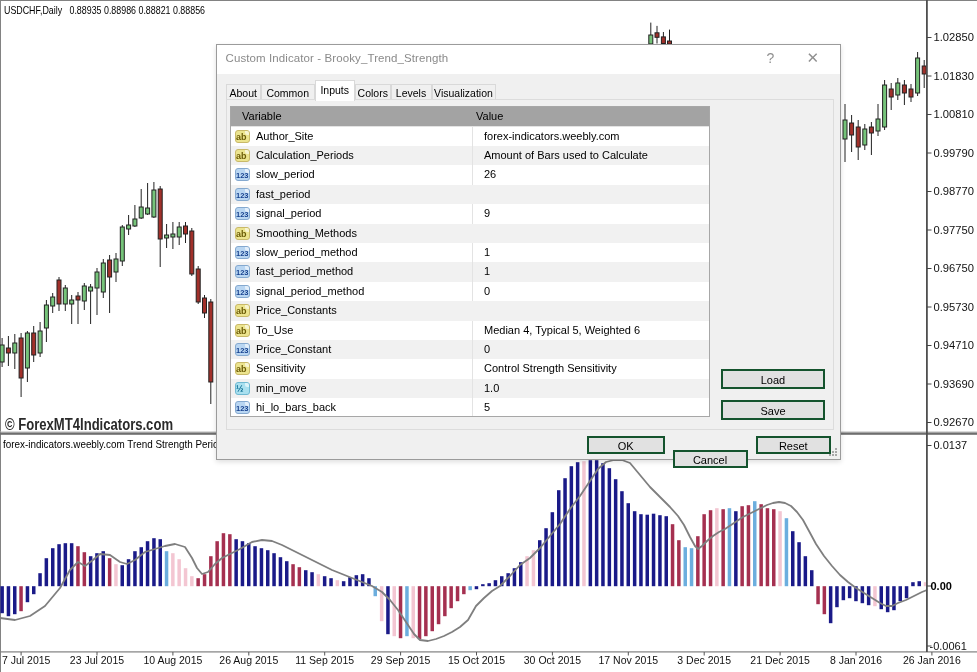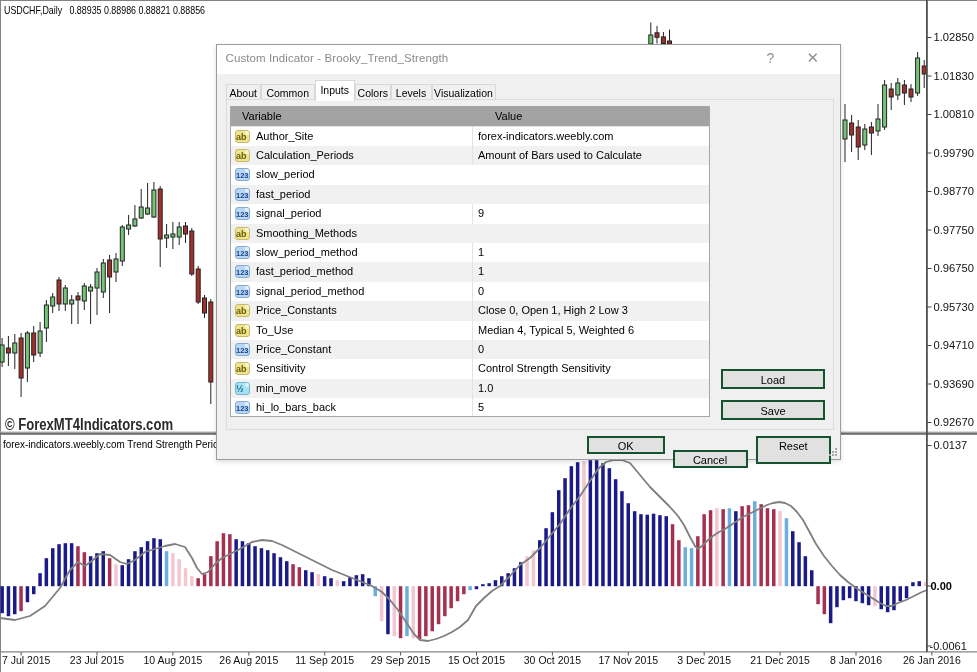--- a/index.html
+++ b/index.html
@@ -19,21 +19,21 @@
 .tab.sel { height:21px; margin-top:0; background:#fff; line-height:19px; z-index:3; }
 #panel { position:absolute; left:9px; top:54px; width:608px; height:331px;
   border:1px solid #dcdcdc; background:#f0f0f0; }
 #tbl { position:absolute; left:13.5px; top:61.5px; width:480px; height:311px;
   background:#fff; border:1px solid #a7a7a7; overflow:hidden; }
 #thead { position:relative; height:19.6px; border-bottom:1px solid #e3e3e3; background:#a3a3a3; }
 #thead span { position:absolute; top:3px; font-size:11px; }
 .row { position:relative; height:19.4px; width:100%; }
 .cvar { position:absolute; left:0; top:0; width:241px; height:100%; }
 .cval { position:absolute; left:241px; top:0; right:0; height:100%;
-  padding-left:5px; line-height:19.4px; font-size:11px;
+  padding-left:11px; line-height:19.4px; font-size:11px;
   border-left:1px solid #e3e3e3; white-space:nowrap; }
 .nm { position:absolute; left:25px; top:0; line-height:19.4px; font-size:11px; white-space:nowrap; }
 .ic { position:absolute; left:4px; top:3px; width:15px; height:13px;
   border:1px solid; border-radius:3px; line-height:11px; overflow:hidden; }
 .fold { position:absolute; right:0; top:0; width:4px; height:4px;
   background:rgba(255,255,255,0.6); border-bottom-left-radius:2.5px; }
 .btn { position:absolute; background:#e1e1e1; border:2px solid #14532d;
   text-align:center; font-size:11px; color:#000; }
 #grip { position:absolute; right:3px; bottom:3px; width:2px; height:2px;
   background:#a8a8a8; box-shadow:-3px 3px 0 #a8a8a8, 0 3px 0 #a8a8a8, 3px 3px 0 #a8a8a8,
@@ -360,41 +360,42 @@
   <div id="tabs"><span class="tab" style="width:35.5px;">About</span><span class="tab" style="width:53.5px;">Common</span><span class="tab sel" style="width:40.5px;">Inputs</span><span class="tab" style="width:35.5px;">Colors</span><span class="tab" style="width:41px;">Levels</span><span class="tab" style="width:64px;">Visualization</span></div>
   <div id="ttl">
         <span class="t">Custom Indicator - Brooky_Trend_Strength</span>
     <span class="q">?</span>
         <span class="x">✕</span>
       </div>
   <div id="panel"></div>
   <div id="tbl">
     <div id="thead">
           <span style="left:11px;">Variable</span>
-          <span style="left:264px;">Value</span>
+          <span style="left:245px;">Value</span>
         </div>
 <div class="row" style="background:#ffffff;">
           <div class="cvar">
             <span class="ic" style="background:#ece48e;border-color:#c9b969;color:#6b5b07;"><span class="fold"></span><b style="font-size:9px;">ab</b></span>
             <span class="nm">Author_Site</span>
           </div>
           <div class="cval">forex-indicators.weebly.com</div>
         </div>
 <div class="row" style="background:#f1f1f1;">
           <div class="cvar">
             <span class="ic" style="background:#ece48e;border-color:#c9b969;color:#6b5b07;"><span class="fold"></span><b style="font-size:9px;">ab</b></span>
             <span class="nm">Calculation_Periods</span>
           </div>
           <div class="cval">Amount of Bars used to Calculate</div>
         </div>
 <div class="row" style="background:#ffffff;">
           <div class="cvar">
             <span class="ic" style="background:#b9d6f2;border-color:#85a9cf;color:#16418e;"><span class="fold"></span><b style="font-size:7.5px;letter-spacing:0;">123</b></span>
             <span class="nm">slow_period</span>
           </div>
+          <div class="cval">26</div>
         </div>
 <div class="row" style="background:#f1f1f1;">
           <div class="cvar">
             <span class="ic" style="background:#b9d6f2;border-color:#85a9cf;color:#16418e;"><span class="fold"></span><b style="font-size:7.5px;letter-spacing:0;">123</b></span>
             <span class="nm">fast_period</span>
           </div>
         </div>
 <div class="row" style="background:#ffffff;">
           <div class="cvar">
             <span class="ic" style="background:#b9d6f2;border-color:#85a9cf;color:#16418e;"><span class="fold"></span><b style="font-size:7.5px;letter-spacing:0;">123</b></span>
@@ -427,21 +428,20 @@
             <span class="ic" style="background:#b9d6f2;border-color:#85a9cf;color:#16418e;"><span class="fold"></span><b style="font-size:7.5px;letter-spacing:0;">123</b></span>
             <span class="nm">signal_period_method</span>
           </div>
           <div class="cval">0</div>
         </div>
 <div class="row" style="background:#f1f1f1;">
           <div class="cvar">
             <span class="ic" style="background:#ece48e;border-color:#c9b969;color:#6b5b07;"><span class="fold"></span><b style="font-size:9px;">ab</b></span>
             <span class="nm">Price_Constants</span>
           </div>
-          <div class="cval">Close 0, Open 1, High 2 Low 3</div>
         </div>
 <div class="row" style="background:#ffffff;">
           <div class="cvar">
             <span class="ic" style="background:#ece48e;border-color:#c9b969;color:#6b5b07;"><span class="fold"></span><b style="font-size:9px;">ab</b></span>
             <span class="nm">To_Use</span>
           </div>
           <div class="cval">Median 4, Typical 5, Weighted 6</div>
         </div>
 <div class="row" style="background:#f1f1f1;">
           <div class="cvar">
@@ -469,16 +469,16 @@
             <span class="ic" style="background:#b9d6f2;border-color:#85a9cf;color:#16418e;"><span class="fold"></span><b style="font-size:7.5px;letter-spacing:0;">123</b></span>
             <span class="nm">hi_lo_bars_back</span>
           </div>
           <div class="cval">5</div>
         </div>
   </div>
   <div class="btn" style="left:504.5px; top:324px; width:104px; height:20px; line-height:18px;">Load</div>
   <div class="btn" style="left:504.5px; top:355.5px; width:104px; height:20px; line-height:18px;">Save</div>
   <div class="btn" style="left:370.5px; top:391px; width:77.5px; height:18px; line-height:16px;">OK</div>
   <div class="btn" style="left:456px; top:405px; width:75px; height:18px; line-height:16px;">Cancel</div>
-  <div class="btn" style="left:539px; top:391px; width:75.5px; height:28px; line-height:16px;">Reset</div>
+  <div class="btn" style="left:539px; top:391px; width:75.5px; height:18px; line-height:16px;">Reset</div>
   <div id="grip"></div>
 </div>
 </div>
 
 </body></html>

